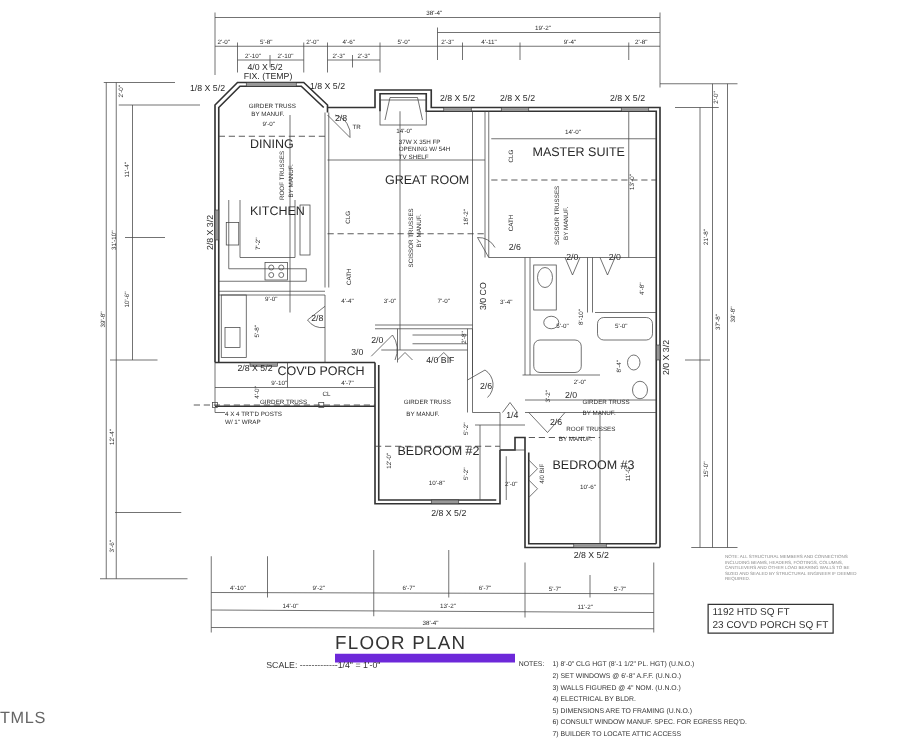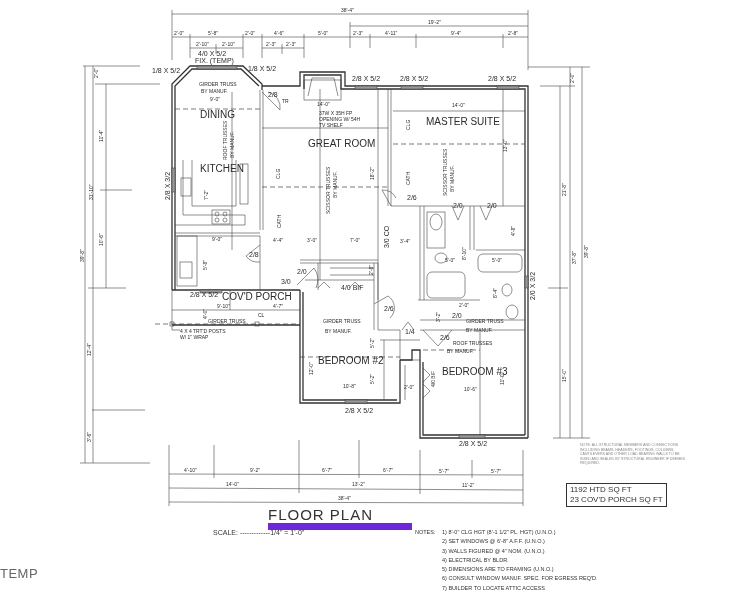--- a/index.html
+++ b/index.html
@@ -361,13 +361,13 @@
     <li>1)  8'-0" CLG HGT (8'-1 1/2" PL. HGT) (U.N.O.)</li>
     <li>2)  SET WINDOWS @ 6'-8" A.F.F.  (U.N.O.)</li>
     <li>3)  WALLS FIGURED @ 4" NOM. (U.N.O.)</li>
     <li>4)  ELECTRICAL BY BLDR.</li>
     <li>5)  DIMENSIONS ARE TO FRAMING (U.N.O.)</li>
     <li>6)  CONSULT WINDOW MANUF. SPEC. FOR EGRESS REQ'D.</li>
     <li>7)  BUILDER TO LOCATE ATTIC ACCESS</li>
   </ol>
 </div>
 
-<div class="mls">TEMP</div>
+<div class="mls">TMLS</div>
 
 </body></html>

